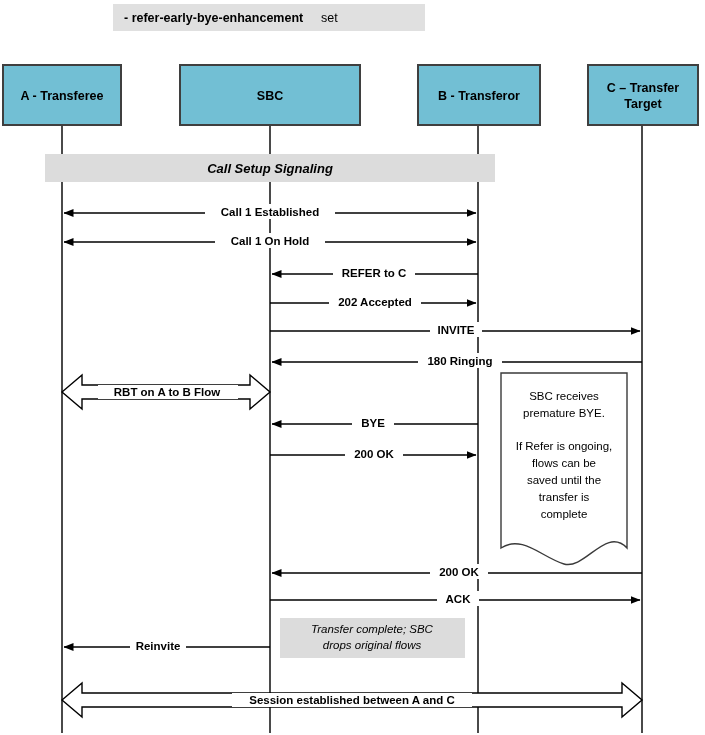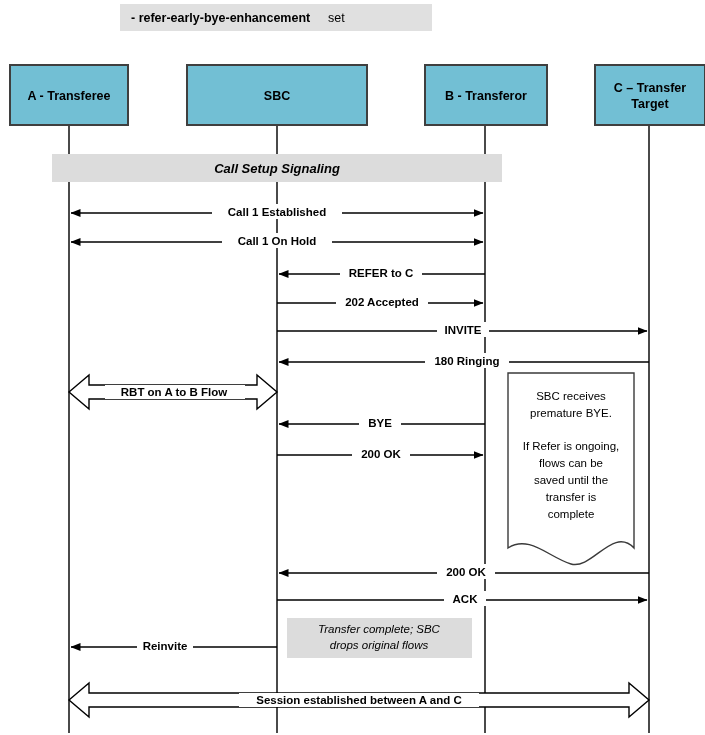--- a/index.html
+++ b/index.html
@@ -10,21 +10,21 @@
   }
   body {
     font-family: "Liberation Sans", sans-serif;
     width: 705px;
     height: 735px;
     position: relative;
     overflow: hidden;
   }
   #diagram-root {
     position: absolute;
-    left: 7px;
+    left: 0;
     top: 0;
     width: 573px;
     height: 735px;
   }
   svg#seq-svg {
     display: block;
     width: 705px;
     height: 735px;
   }
   .lifeline-box-text {

